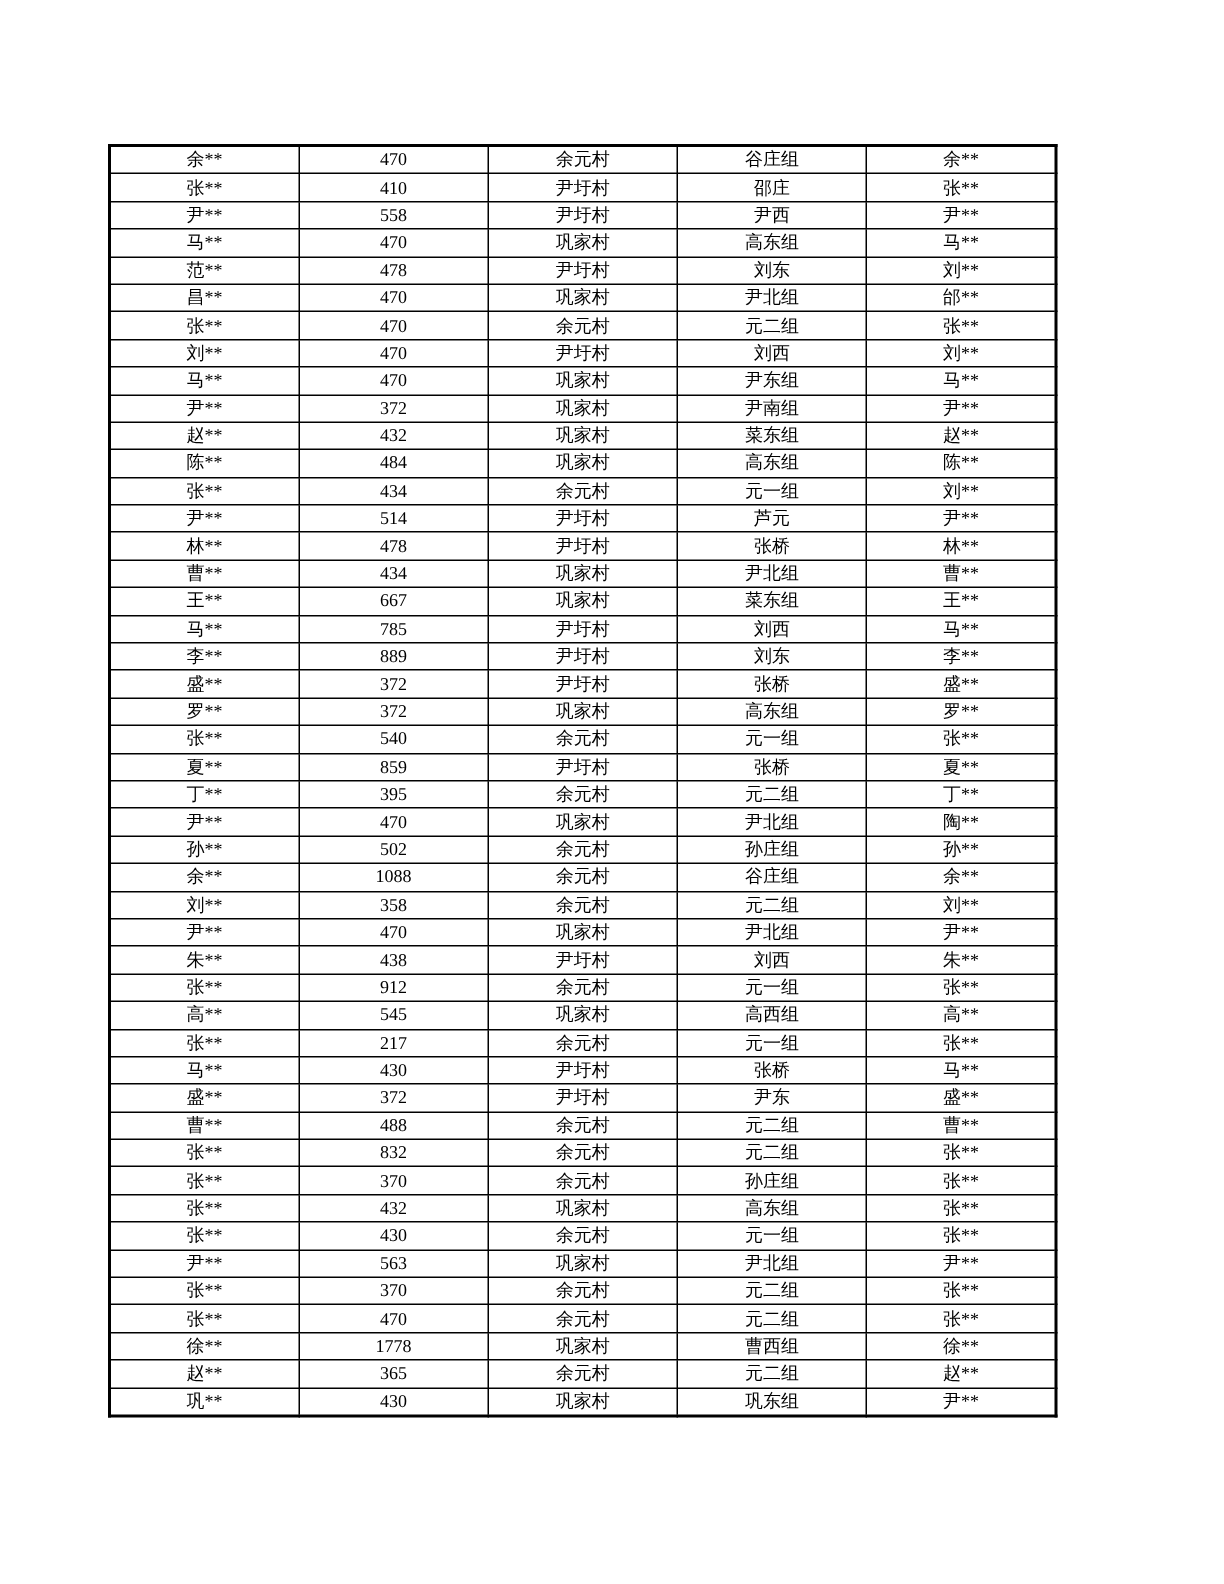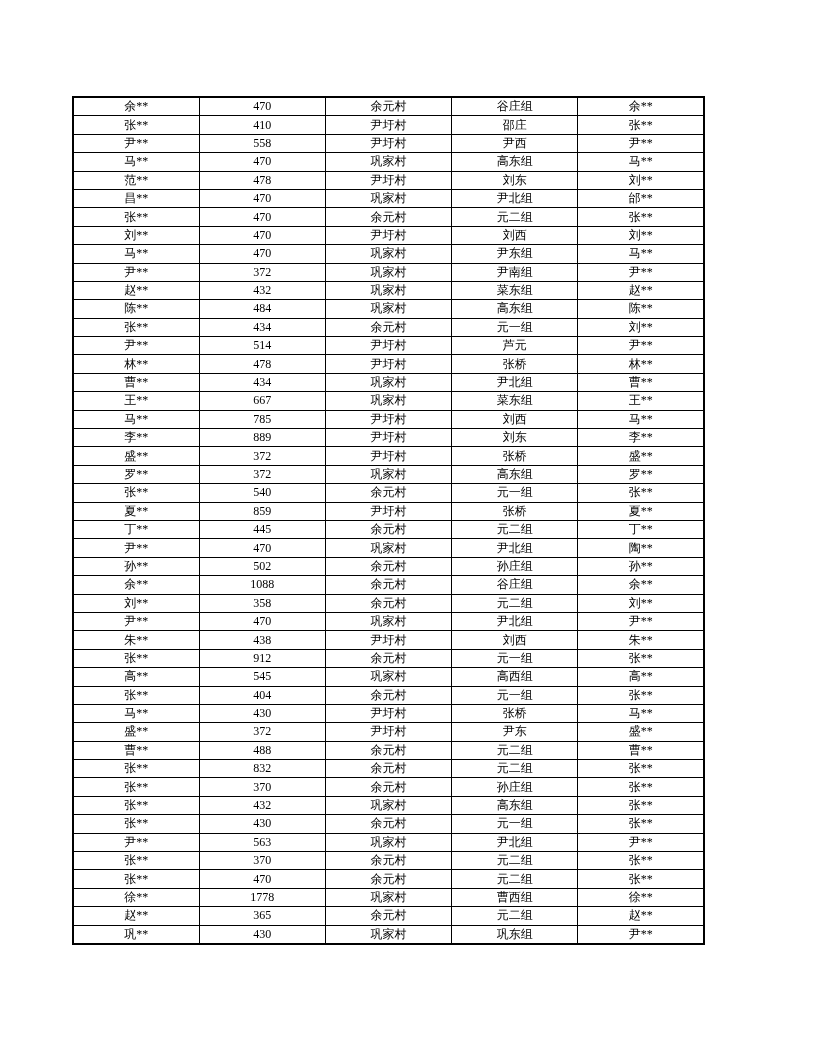--- a/index.html
+++ b/index.html
@@ -199,21 +199,21 @@
         </tr>
         <tr>
           <td>夏**</td>
           <td>859</td>
           <td>尹圩村</td>
           <td>张桥</td>
           <td>夏**</td>
         </tr>
         <tr>
           <td>丁**</td>
-          <td>445</td>
+          <td>395</td>
           <td>余元村</td>
           <td>元二组</td>
           <td>丁**</td>
         </tr>
         <tr>
           <td>尹**</td>
           <td>470</td>
           <td>巩家村</td>
           <td>尹北组</td>
           <td>陶**</td>
@@ -262,21 +262,21 @@
         </tr>
         <tr>
           <td>高**</td>
           <td>545</td>
           <td>巩家村</td>
           <td>高西组</td>
           <td>高**</td>
         </tr>
         <tr>
           <td>张**</td>
-          <td>404</td>
+          <td>217</td>
           <td>余元村</td>
           <td>元一组</td>
           <td>张**</td>
         </tr>
         <tr>
           <td>马**</td>
           <td>430</td>
           <td>尹圩村</td>
           <td>张桥</td>
           <td>马**</td>

